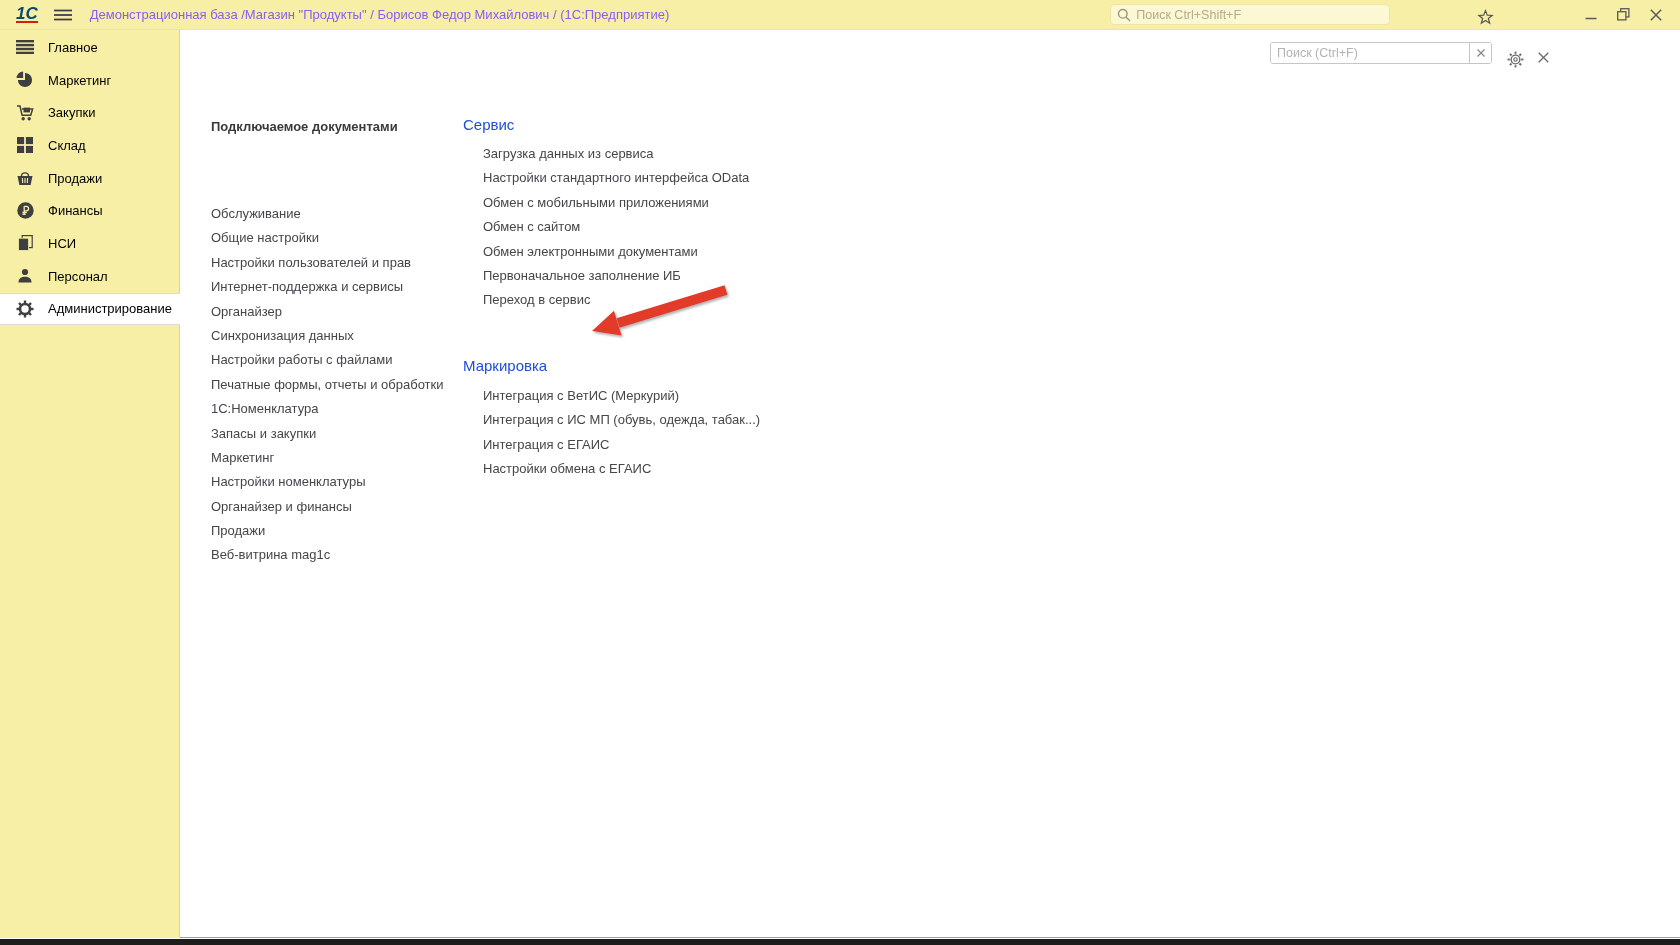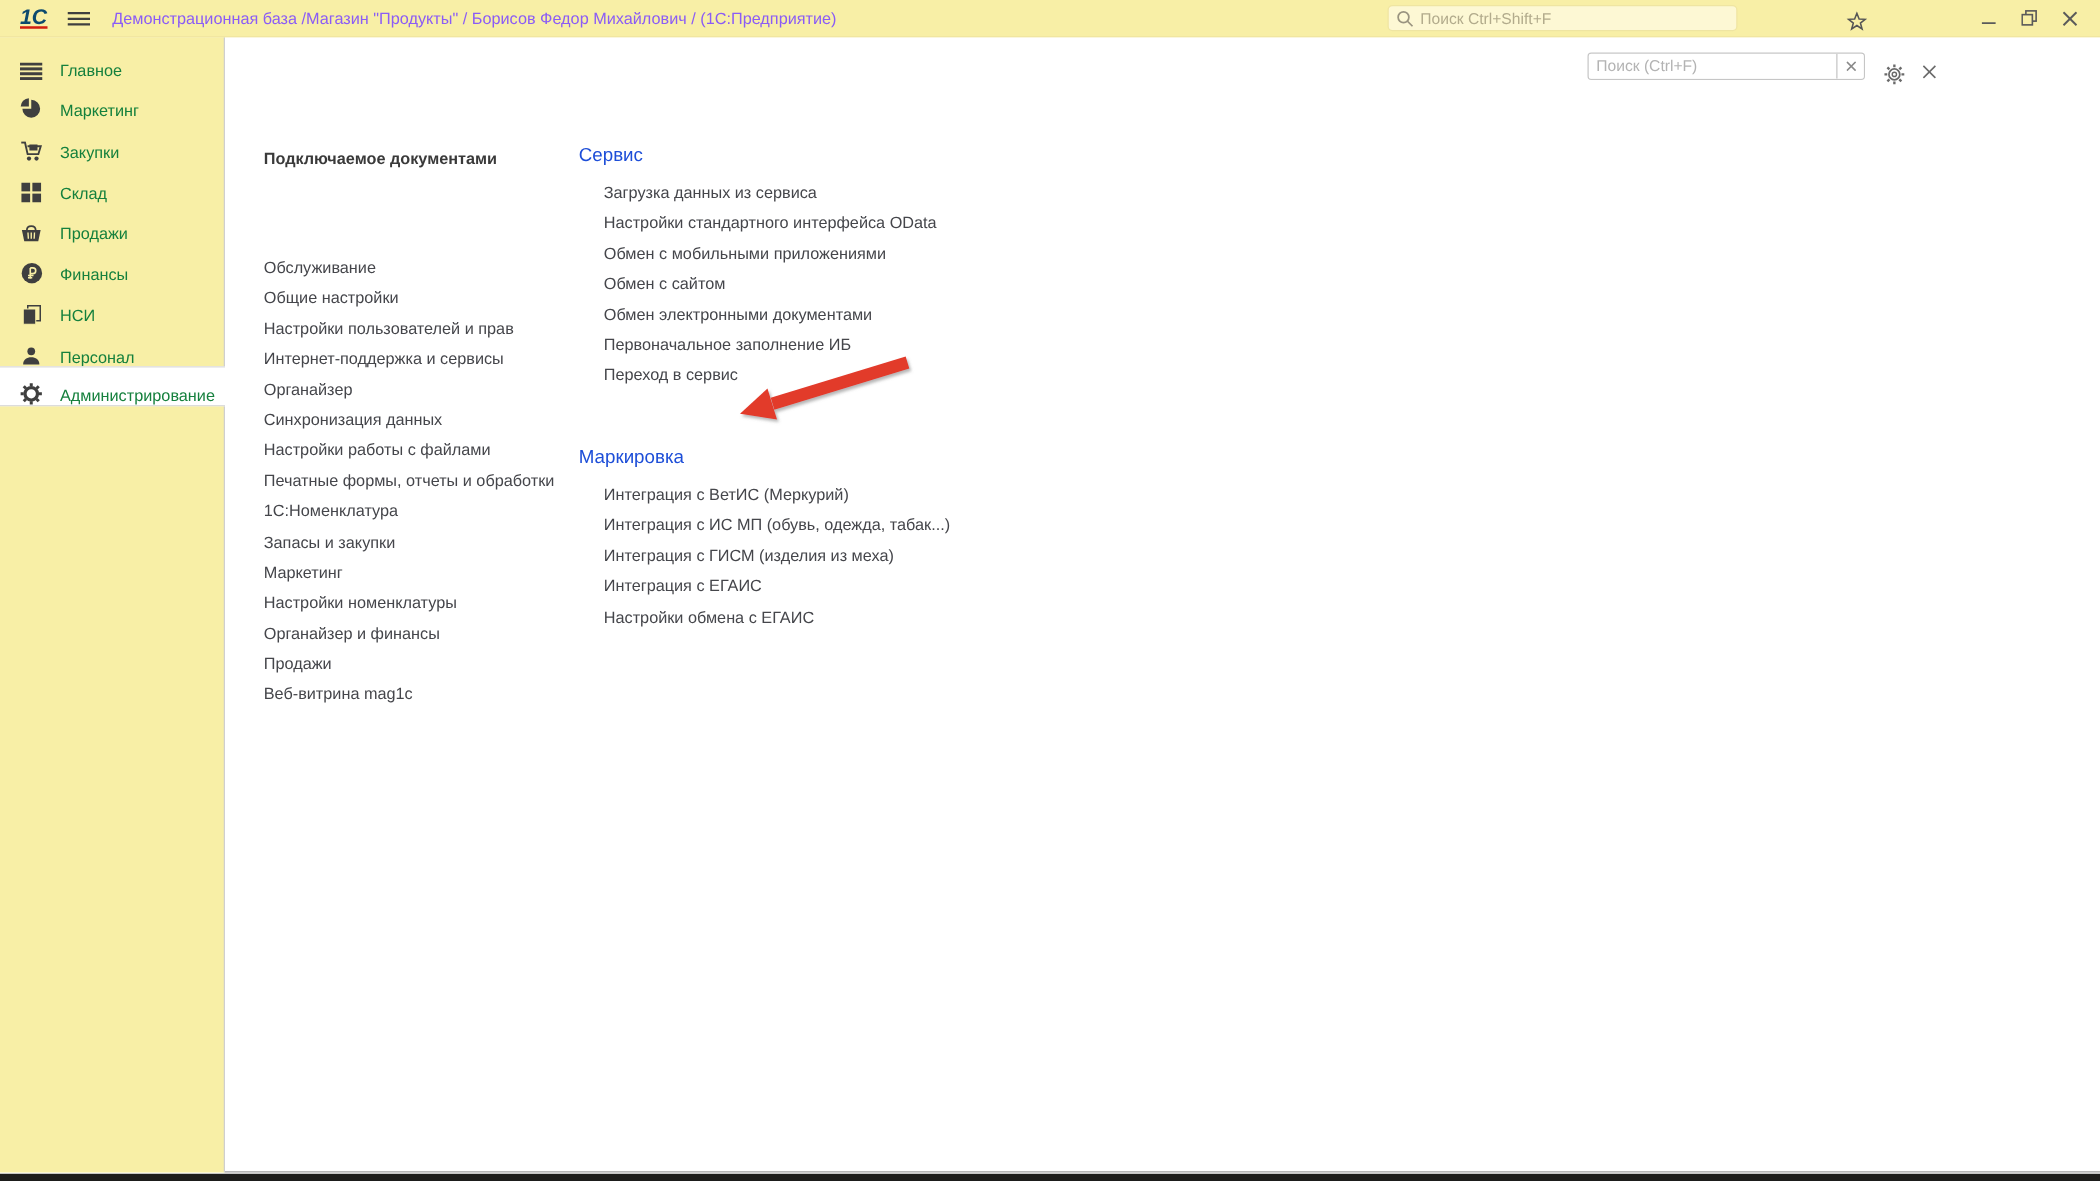--- a/index.html
+++ b/index.html
@@ -22,22 +22,22 @@
                      font-size:12.5px; color:#555; margin-left:5px;
                      font-family:"Liberation Sans", sans-serif; }
   .tb-search input::placeholder { color:#b2ab8c; }
   .tb-right { display:flex; align-items:center; gap:21px; margin-right:6px;flex-direction:column; }
   .tb-user { font-size:12px; color:#3c3c3c; white-space:nowrap; }
   .winctl { display:flex; align-items:center; gap:20px; margin-left:14px; margin-right:8px; }
 
   
   .sidebar { position:absolute; left:0; top:30px; width:180px; bottom:7px;
              background:#f8efa6; border-right:1px solid #cfcfcf; padding-top:1px; }
-  .sb-item { height:32.7px; display:flex; align-items:flex-end; padding-left:15px;
-             font-size:13px; color:#15803d; cursor:pointer; }
+  .sb-item { height:32.7px; display:flex; align-items:center; padding-left:15px;
+             font-size:13px; color:#000000; cursor:pointer; }
   .sb-item .sb-ic { width:20px; display:flex; justify-content:center; }
   .sb-item .sb-lbl { margin-left:13px; }
   .sb-item.selected { background:#fff; width:181px; position:relative;
                       border-top:1px solid #dcdcdc; border-bottom:1px solid #dcdcdc; }
 
   
   .content { position:absolute; left:180px; top:30px; right:0; bottom:7px;
              background:#fff; border-bottom:1px solid #9e9e9e; }
   .c-search { position:absolute; top:12px; right:188px; width:222px; height:22px;
               border:1px solid #c6c6c6; border-radius:3px; display:flex; overflow:hidden; }
@@ -339,21 +339,20 @@
     <div class="link-row">Обмен с сайтом</div>
     <div class="link-row">Обмен электронными документами</div>
     <div class="link-row">Первоначальное заполнение ИБ</div>
     <div class="link-row">Переход в сервис</div>
   </div>
 
   <div class="sec2-header green-header">Маркировка</div>
   <div class="sec2-list">
     <div class="link-row">Интеграция с ВетИС (Меркурий)</div>
     <div class="link-row">Интеграция с ИС МП (обувь, одежда, табак...)</div>
-    <div class="link-row">Интеграция с ГИСМ (изделия из меха)</div>
     <div class="link-row">Интеграция с ЕГАИС</div>
     <div class="link-row">Настройки обмена с ЕГАИС</div>
   </div>
 
   <svg class="arrow-overlay" viewBox="0 0 170 70">
     <defs>
       <filter id="as" x="-30%" y="-30%" width="160%" height="160%">
         <feDropShadow dx="1.5" dy="2" stdDeviation="1.2" flood-color="#777" flood-opacity="0.55"></feDropShadow>
       </filter>
     </defs>

